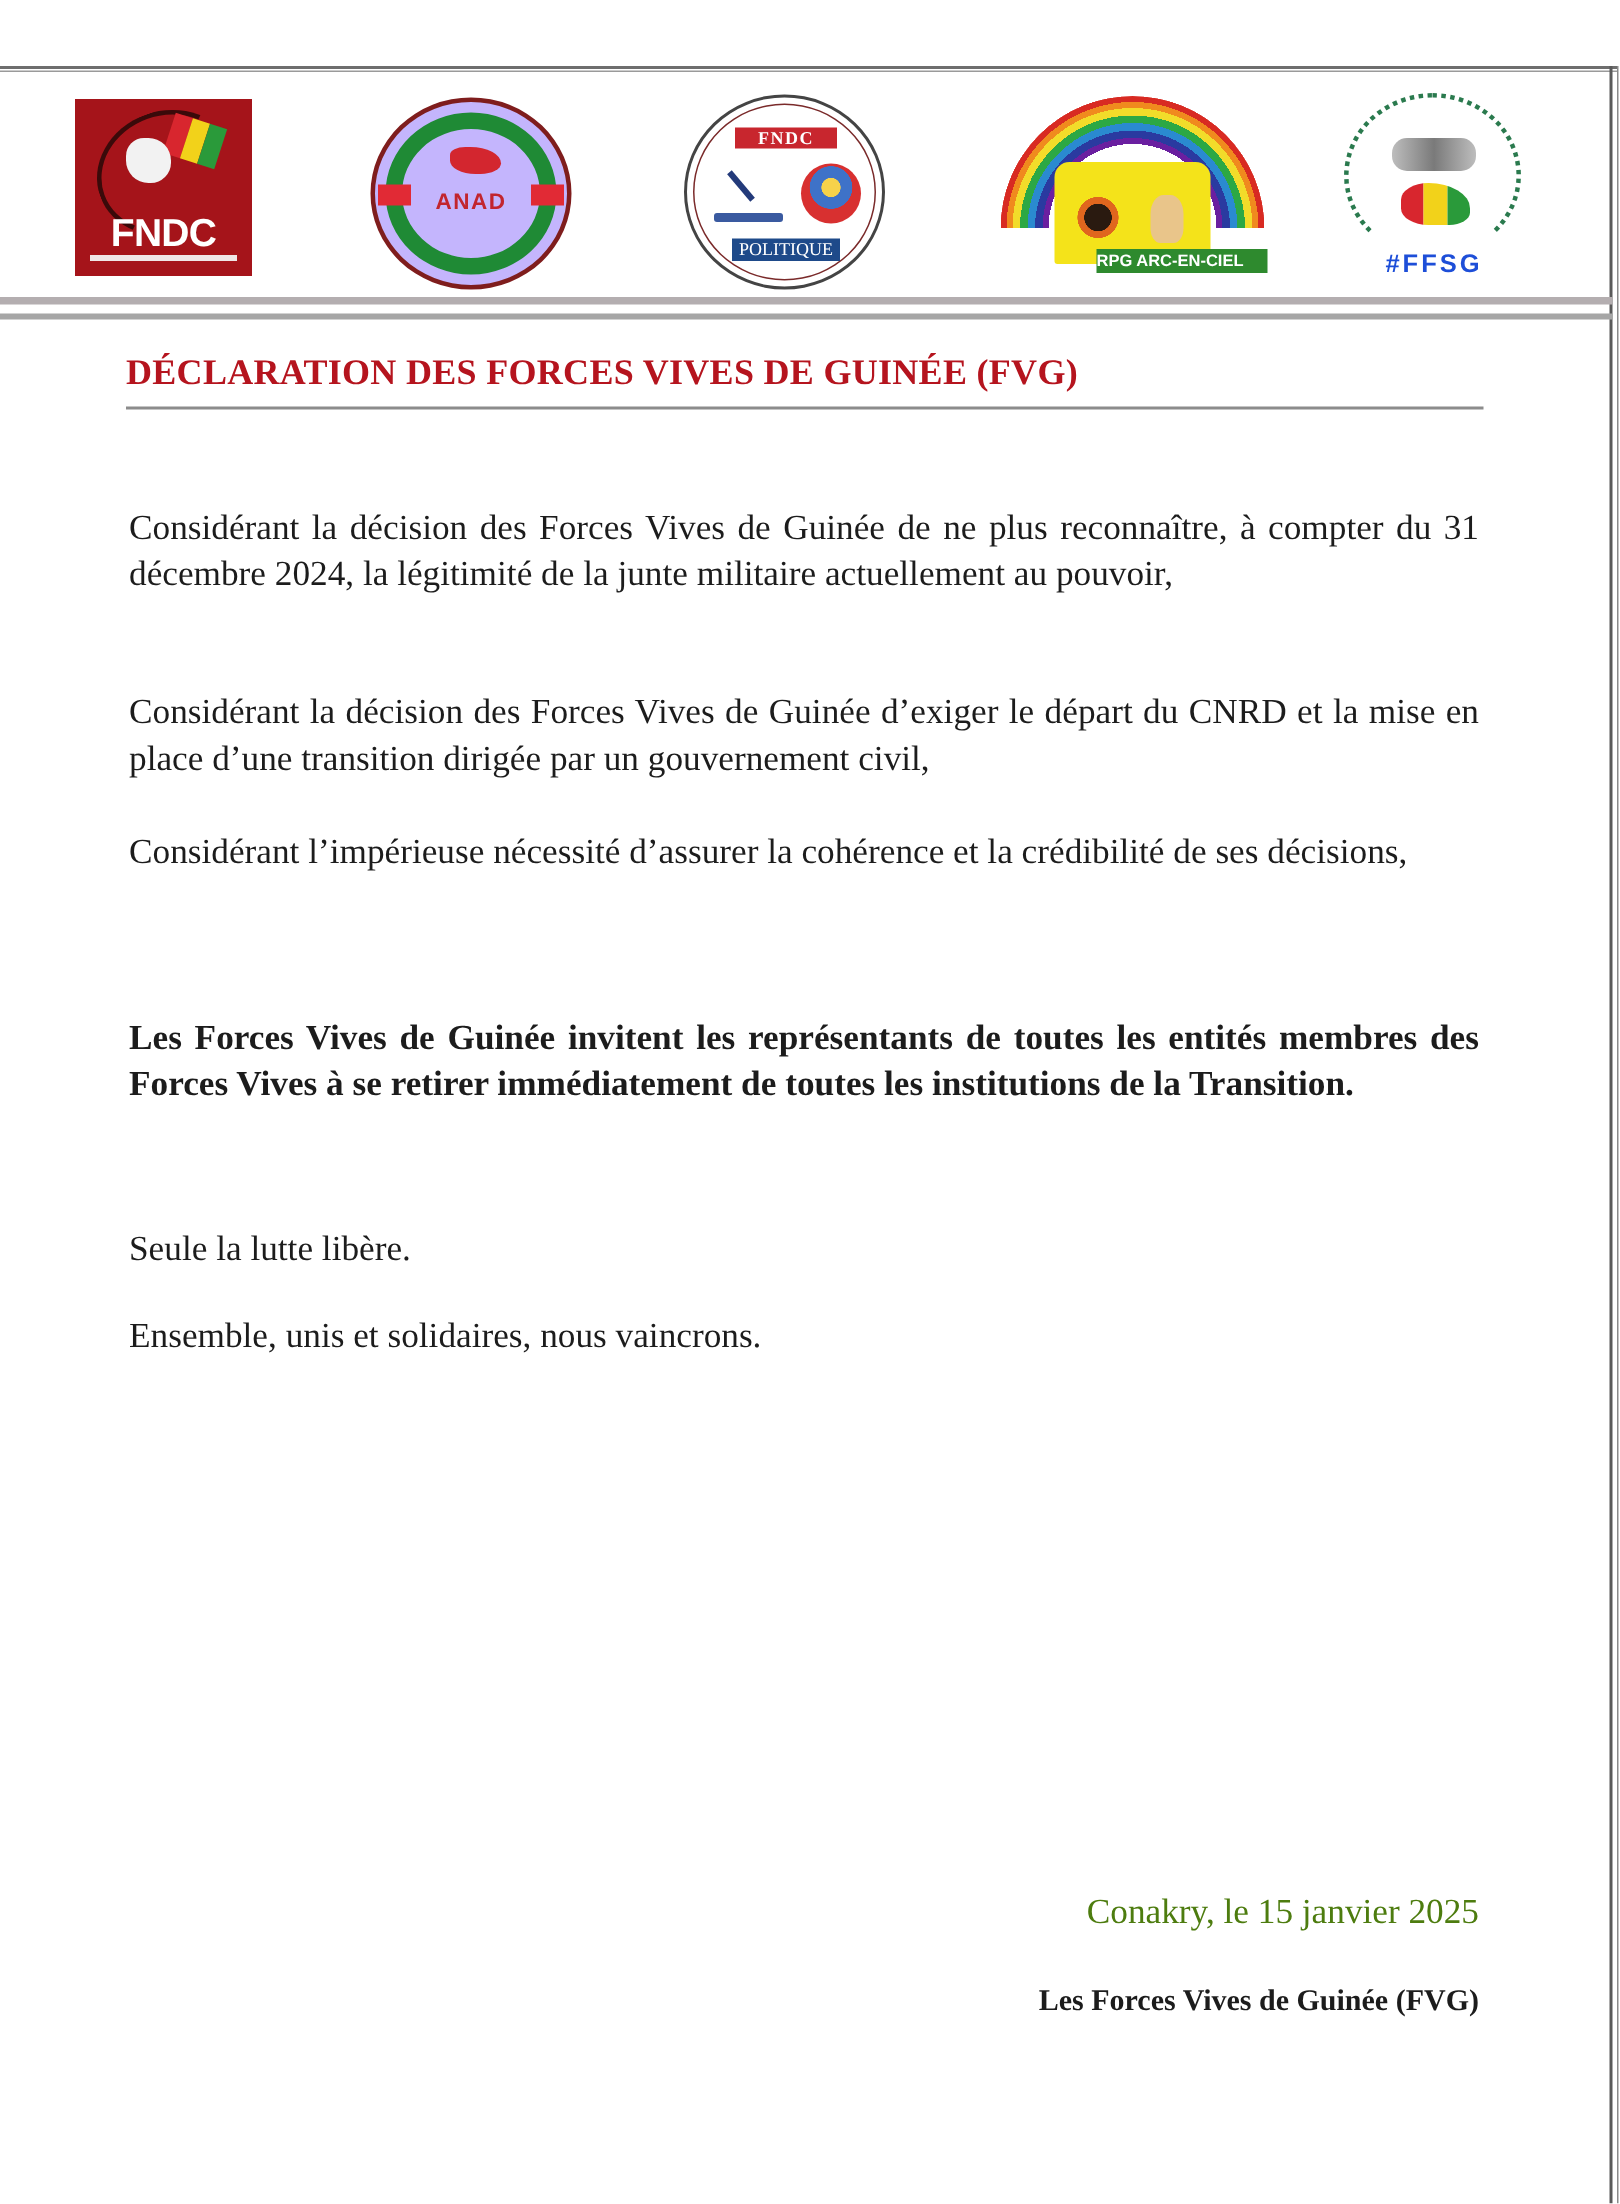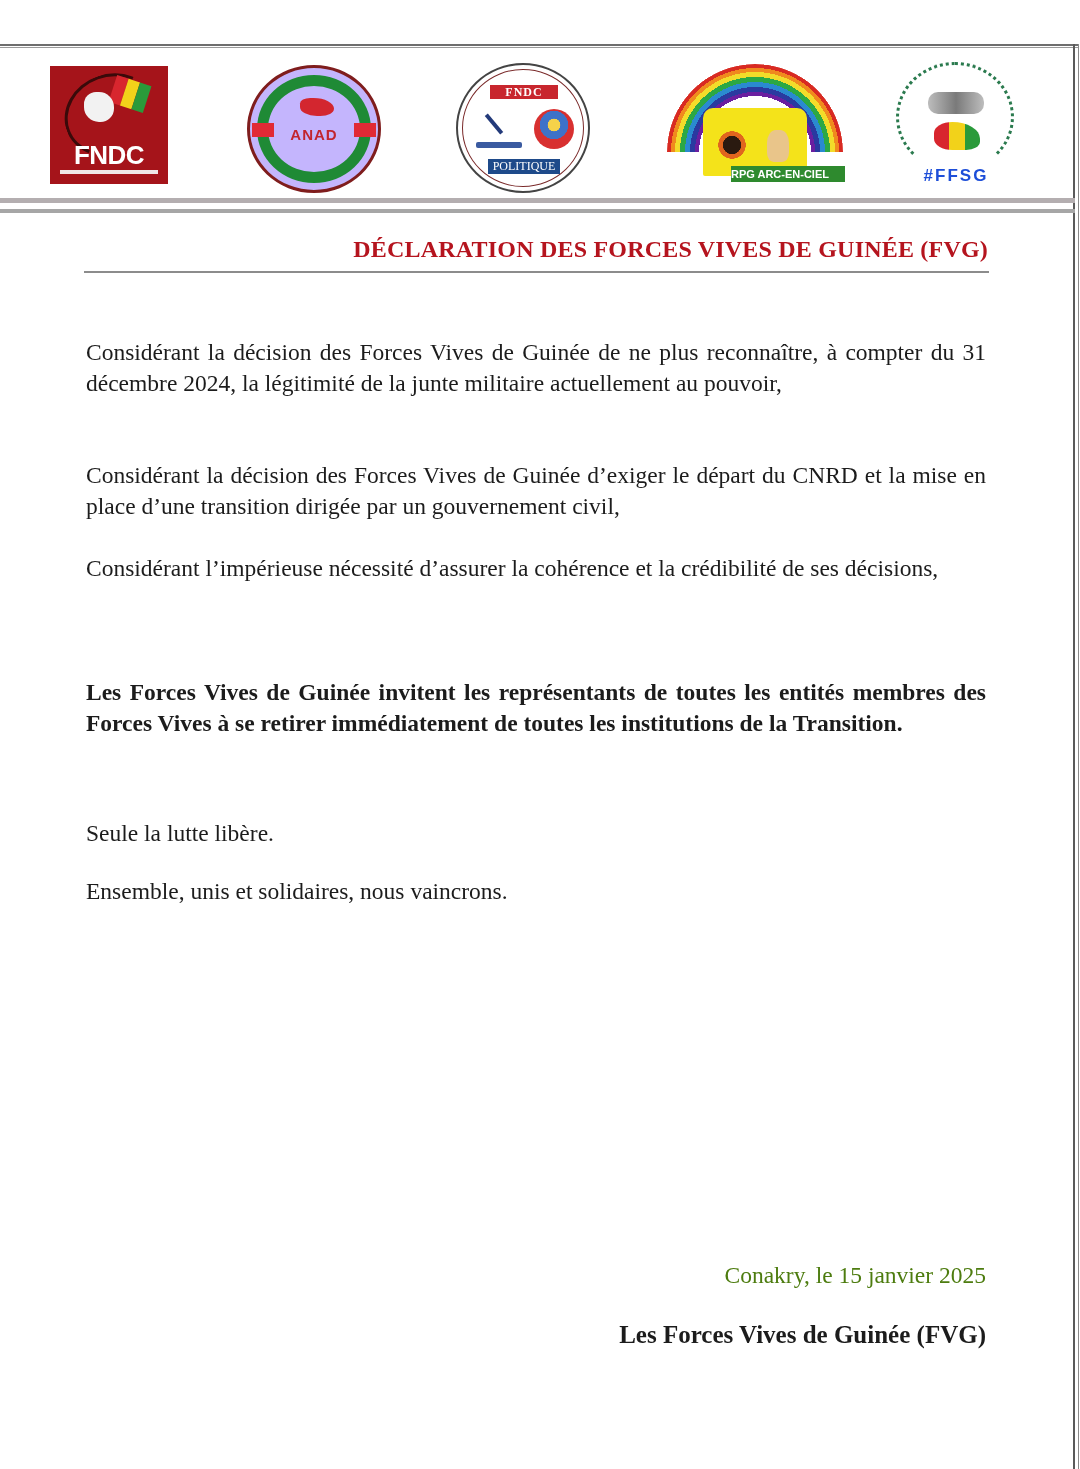--- a/index.html
+++ b/index.html
@@ -49,34 +49,34 @@
   .logo-rpg .label { position: absolute; left: 36px; top: 102px; width: 114px; height: 16px; background: #2e8a2e; color: #fff; font-family: "Liberation Sans", sans-serif; font-weight: bold; font-size: 11px; text-align: left; line-height: 16px; margin-left: 28px; }
 
   
   .logo-ffsg { left: 888px; top: 58px; width: 136px; height: 130px; }
   .logo-ffsg .arc-text { position: absolute; left: 8px; top: 4px; width: 118px; height: 110px; border-radius: 50%; border: 3px dotted #2a7a4e; border-bottom-color: transparent; box-sizing: border-box; }
   .logo-ffsg .hands { position: absolute; left: 40px; top: 34px; width: 56px; height: 22px; background: linear-gradient(90deg, #bdbdbd, #7a7a7a, #bdbdbd); border-radius: 10px; }
   .logo-ffsg .map { position: absolute; left: 46px; top: 64px; width: 46px; height: 28px; display: flex; border-radius: 40% 60% 30% 40%; overflow: hidden; }
   .logo-ffsg .map span { flex: 1; }
   .logo-ffsg .tag { position: absolute; left: 0; right: 0; top: 108px; text-align: center; color: #1d4ed8; font-family: "Liberation Sans", sans-serif; font-weight: bold; font-size: 17px; letter-spacing: 2px; }
 
-  .doc-title { position: absolute; left: 84px; top: 236px; width: 904px; text-align: right; color: #b5141e; font-weight: bold; font-size: 24px; letter-spacing: 0.2px; }
+  .doc-title { position: absolute; left: 84px; top: 236px; width: 904px; text-align: left; color: #b5141e; font-weight: bold; font-size: 24px; letter-spacing: 0.2px; }
   .title-rule { position: absolute; left: 84px; top: 271px; width: 905px; height: 2px; background: #8c8c8c; }
 
   .para { position: absolute; left: 86px; width: 900px; font-size: 23.5px; line-height: 31px; text-align: justify; color: #1c1c1c; }
   .para.bold { font-weight: bold; }
   .p1 { top: 337px; }
   .p2 { top: 460px; }
   .p3 { top: 553px; }
   .p4 { top: 641px; margin-top: 36px; }
   .closing { position: absolute; left: 86px; font-size: 23.5px; line-height: 31px; color: #1c1c1c; }
   .c1 { top: 818px; }
   .c2 { top: 876px; }
   .place-date { position: absolute; right: 94px; top: 1260px; font-size: 23.5px; line-height: 31px; color: #4d7c0f; text-align: right; }
-  .signature { position: absolute; right: 94px; top: 1319px; font-size: 25px; line-height: 31px; font-weight: bold; color: #1c1c1c; text-align: right; }
+  .signature { position: absolute; right: 94px; top: 1319px; font-size: 20px; line-height: 31px; font-weight: bold; color: #1c1c1c; text-align: right; }
 </style>
 </head>
 <body>
 
 <div class="top-rule"></div>
 <div class="right-rule"></div>
 
 <div>
   <div class="logo logo-fndc">
     <div class="arc"></div>

